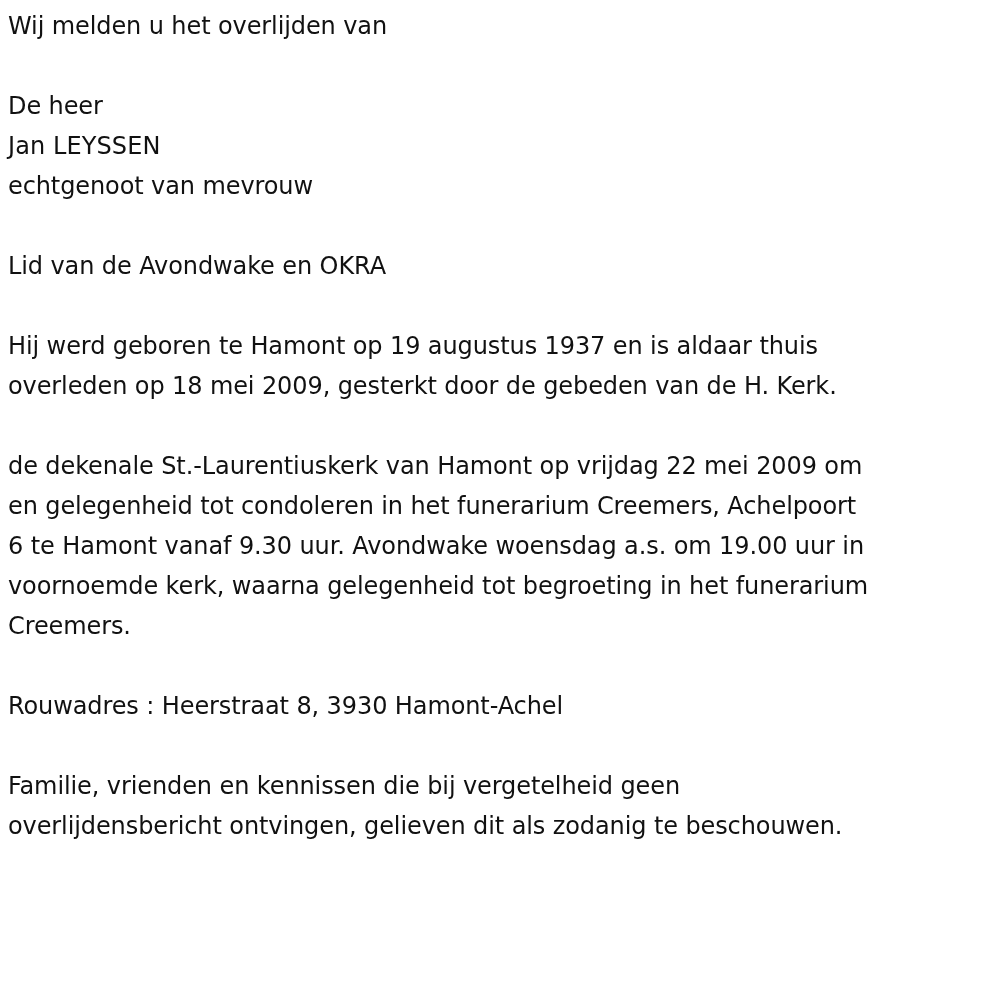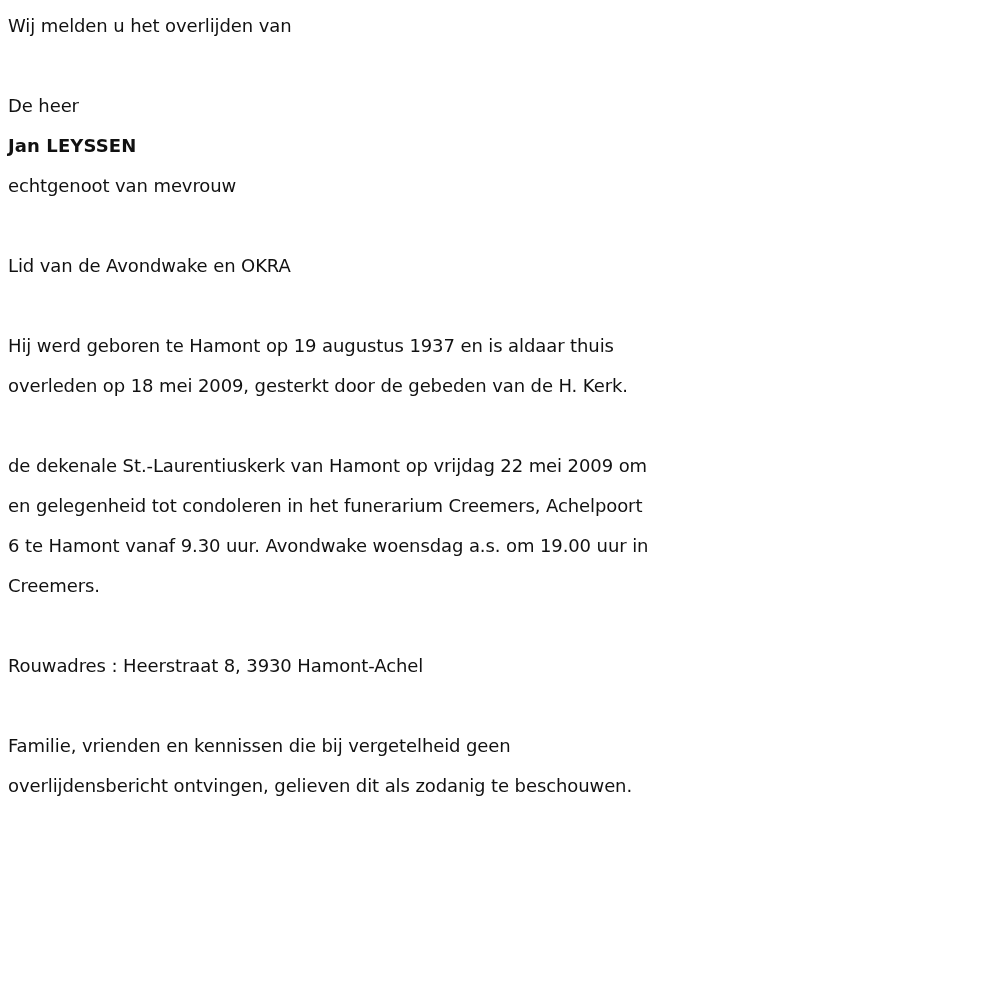--- a/index.html
+++ b/index.html
@@ -20,28 +20,28 @@
     box-sizing: border-box;
     width: 1000px;
     padding: 6px 8px 0 8px;
   }
   .block {
     margin: 0;
     padding: 0;
   }
   .line {
     display: block;
-    font-size: 18px;
+    font-size: 24px;
     line-height: 40px;
     white-space: nowrap;
     letter-spacing: -0.1px;
     font-weight: 400;
   }
   .line.bold {
-    font-weight: 700;
+    font-weight: 400;
     letter-spacing: 0.1px;
   }
   .gap {
     display: block;
     height: 40px;
   }
 </style>
 </head>
 <body>
 
@@ -71,20 +71,21 @@
     <span class="line">Hij werd geboren te Hamont op 19 augustus 1937 en is aldaar thuis</span>
     <span class="line">overleden op 18 mei 2009, gesterkt door de gebeden van de H. Kerk.</span>
   </div>
 
   <span class="gap"></span>
 
   <div class="block">
     <span class="line">de dekenale St.-Laurentiuskerk van Hamont op vrijdag 22 mei 2009 om</span>
     <span class="line">en gelegenheid tot condoleren in het funerarium Creemers, Achelpoort</span>
     <span class="line">6 te Hamont vanaf 9.30 uur. Avondwake woensdag a.s. om 19.00 uur in</span>
+    <span class="line">voornoemde kerk, waarna gelegenheid tot begroeting in het funerarium</span>
     <span class="line">Creemers.</span>
   </div>
 
   <span class="gap"></span>
 
   <div class="block">
     <span class="line">Rouwadres : Heerstraat 8, 3930 Hamont-Achel</span>
   </div>
 
   <span class="gap"></span>

